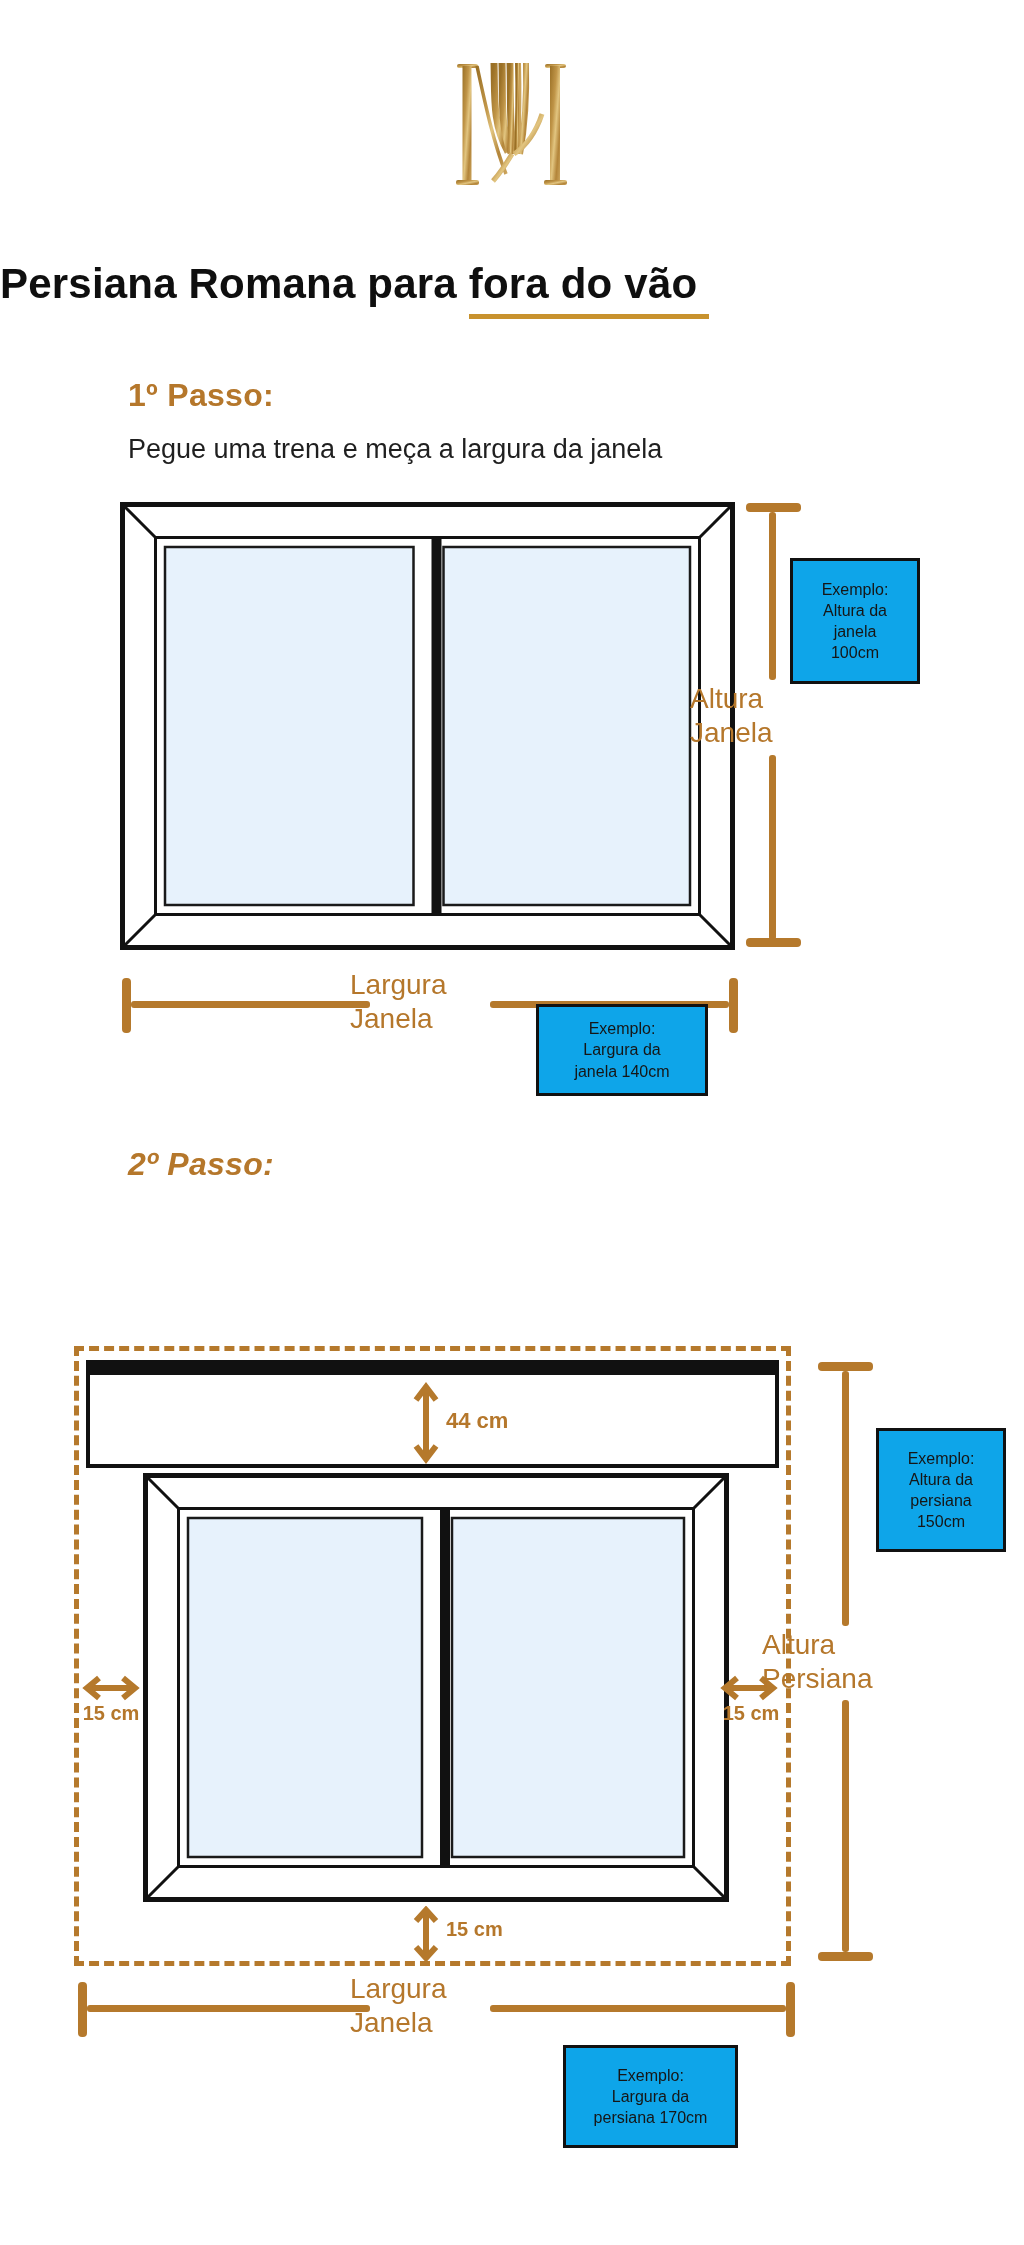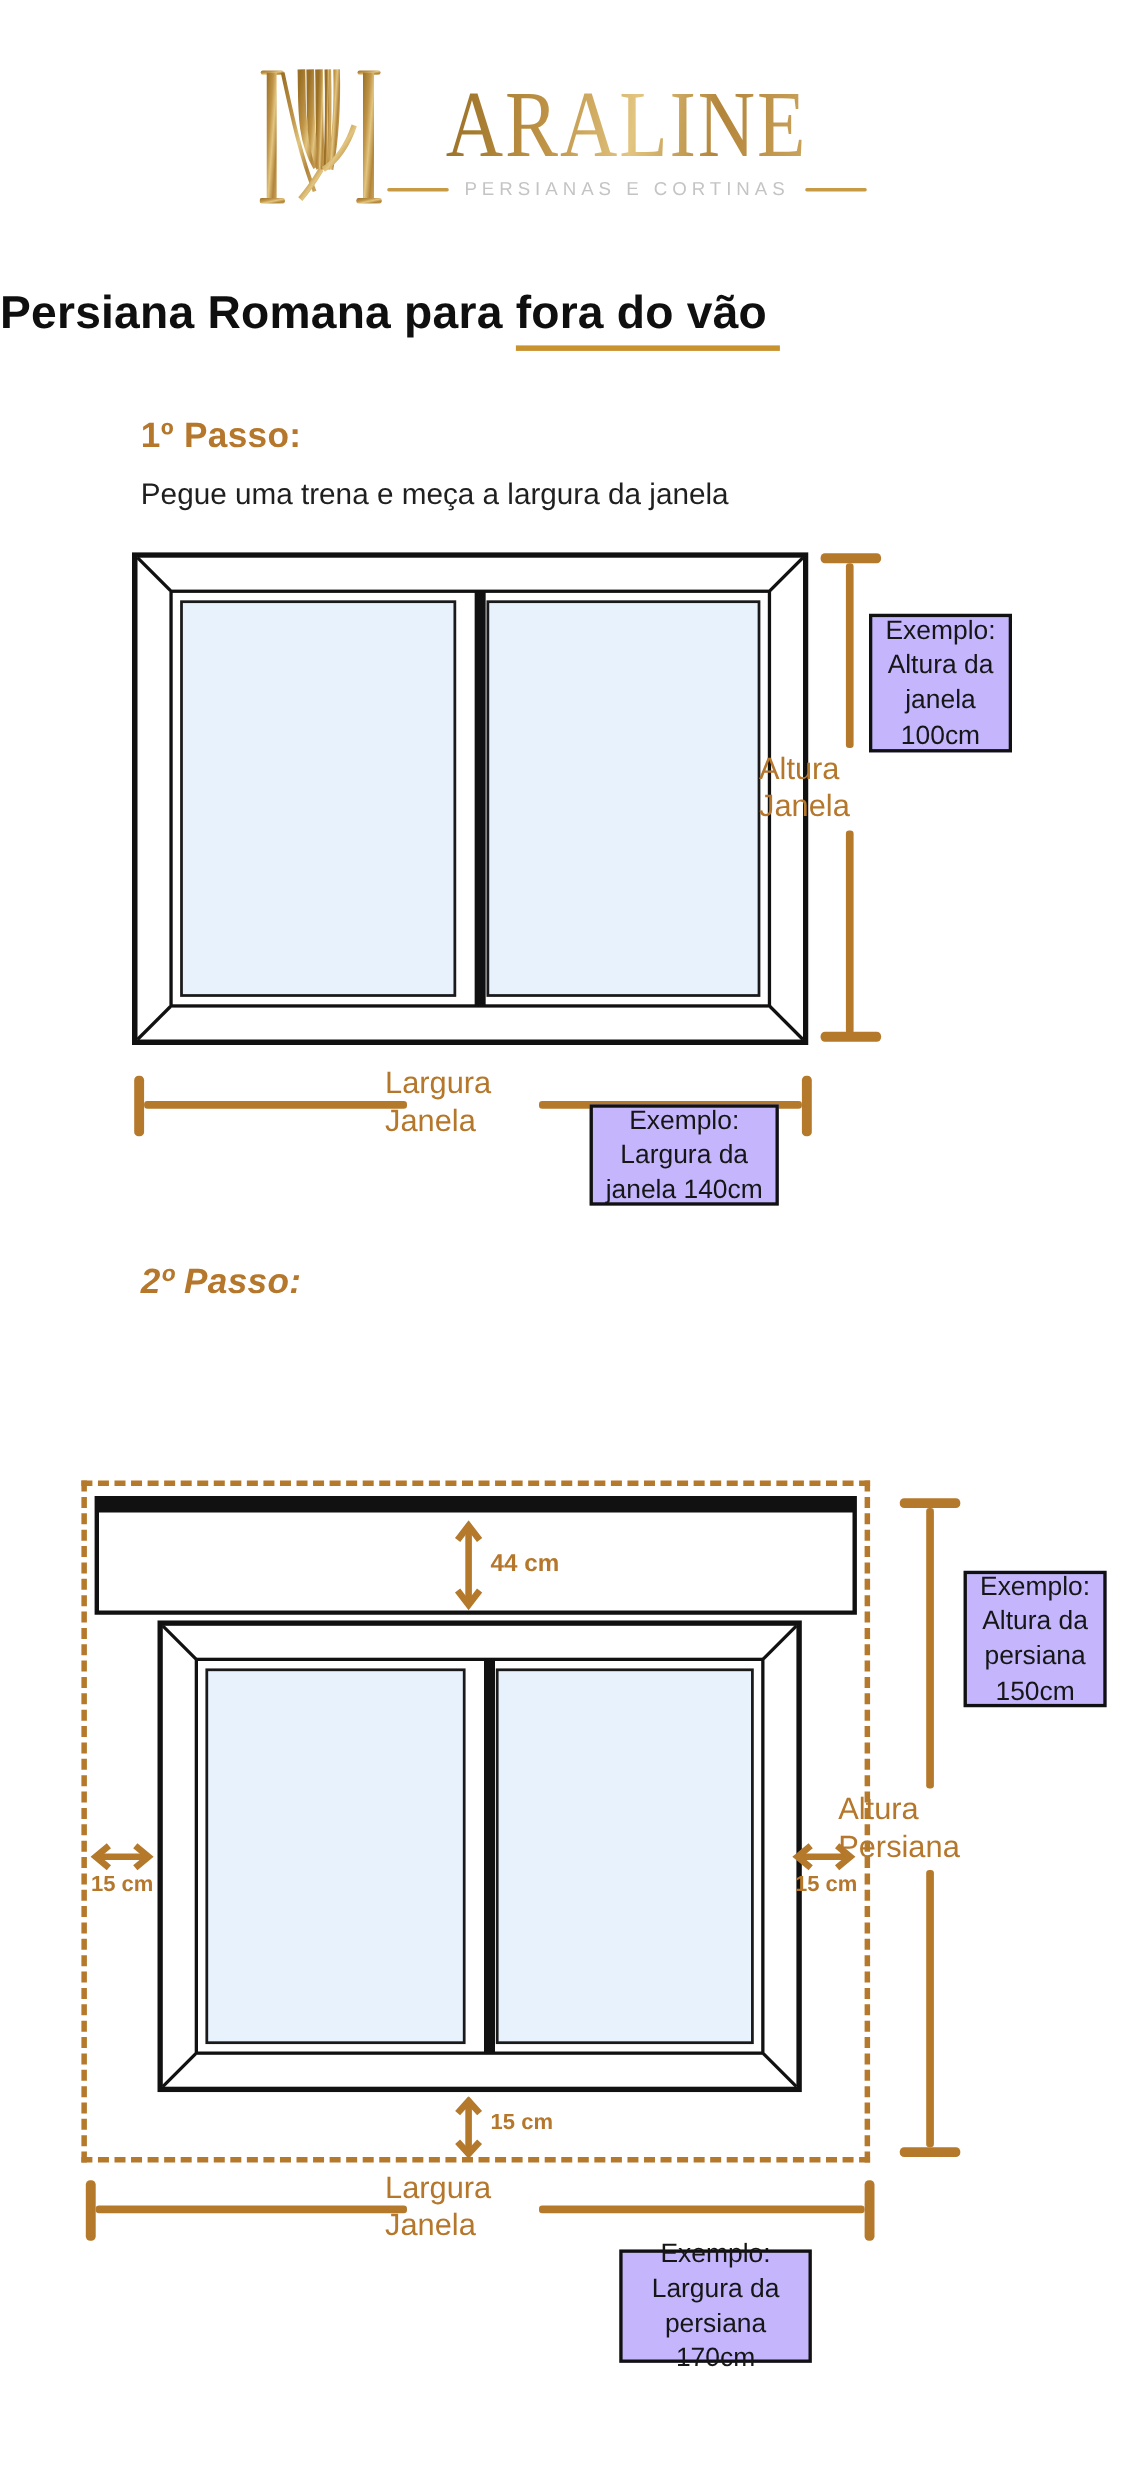--- a/index.html
+++ b/index.html
@@ -66,24 +66,24 @@
     color:var(--gold-text);font-size:28px;line-height:1.22;text-align:left;
     white-space:pre-line;
   }
   .gap-label{
     color:var(--gold-text);font-size:22px;font-weight:700;white-space:nowrap;
   }
   .gap-label.center{text-align:center;}
 
   
   .example-box{
-    background:#c4b5fd;border:3px solid var(--ink);
+    background:#0ea5e9;border:3px solid var(--ink);
     display:flex;align-items:center;justify-content:center;
     text-align:center;white-space:pre-line;
-    font-size:24px;line-height:1.32;color:#161616;
+    font-size:16px;line-height:1.32;color:#161616;
     box-sizing:border-box;
   }
 
   
   .dashed-rect{
     border:5px dashed var(--gold);background:transparent;box-sizing:border-box;
   }
   .valance{
     background:#ffffff;border:4px solid var(--ink);border-top-width:15px;box-sizing:border-box;
   }
@@ -119,28 +119,20 @@
         <path d="M62 7 C63 42 62 74 61 98" stroke="url(#au)" stroke-width="6" fill="none"></path>
         <path d="M70 7 C71 44 68 76 64 98" stroke="url(#au)" stroke-width="6" fill="none"></path>
 
         <path d="M56 98 C50 108 45 116 37 125" stroke="url(#au)" stroke-width="5" fill="none"></path>
         <path d="M58 98 C70 90 80 76 86 58" stroke="url(#au)" stroke-width="5" fill="none"></path>
 
         <rect x="89" y="8" width="21" height="4" rx="2" fill="url(#au)"></rect>
         <rect x="94" y="10" width="10" height="116" fill="url(#au)"></rect>
         <rect x="88" y="124" width="23" height="5" rx="2" fill="url(#au)"></rect>
       </svg>
-      <div class="logo-right">
-        <div class="brand-text">ARALINE</div>
-        <div class="tagline-row">
-          <div class="tagline-dash"></div>
-          <div class="tagline">PERSIANAS E CORTINAS</div>
-          <div class="tagline-dash"></div>
-        </div>
-      </div>
     </div>
   </div>
 
   <div class="abs title">
     <span>Persiana Romana para </span><span class="u">fora do vão</span>
   </div>
 
   <div class="abs step-heading" style="top:377px;">1º Passo:</div>
   <div class="abs step-body" style="top:430px;">Pegue uma trena e meça a largura da janela</div>
 

